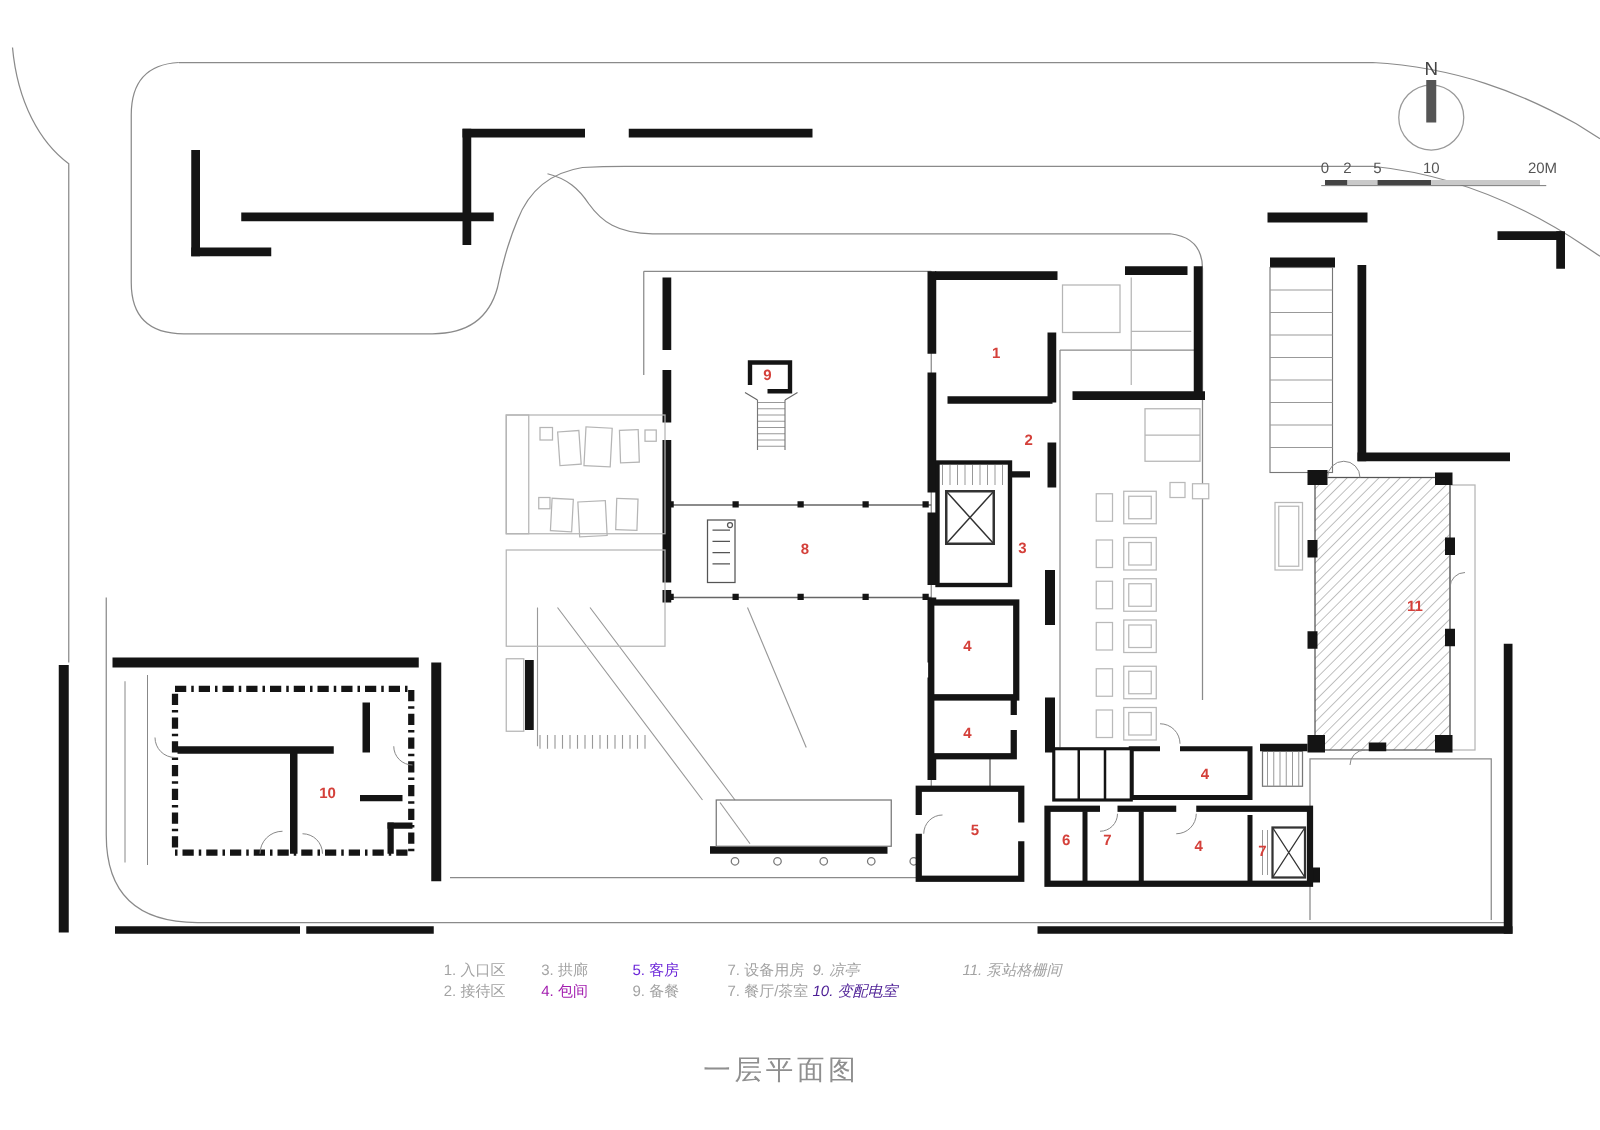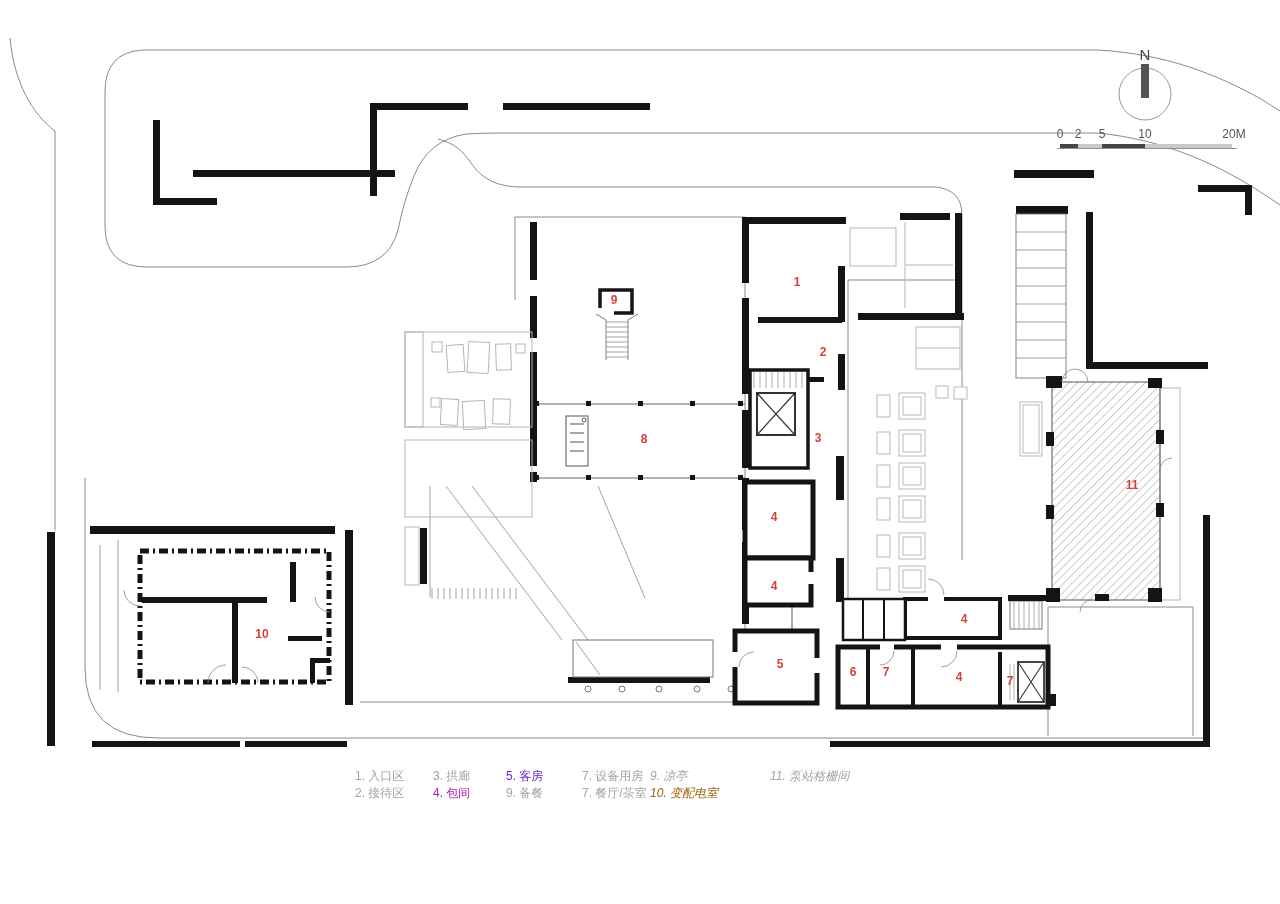--- a/index.html
+++ b/index.html
@@ -345,21 +345,22 @@
       <div class="legend-col" style="left: 506px;">
         <div class="legend-item" style="color: #6d28d9;">5. 客房</div>
         <div class="legend-item" style="color: rgb(163, 163, 163);">9. 备餐</div>
       </div>
       <div class="legend-col" style="left: 582px;">
         <div class="legend-item" style="color: rgb(163, 163, 163);">7. 设备用房</div>
         <div class="legend-item" style="color: rgb(163, 163, 163);">7. 餐厅/茶室</div>
       </div>
       <div class="legend-col" style="left: 650px; font-style: italic;">
         <div class="legend-item" style="color: rgb(163, 163, 163);">9. 凉亭</div>
-        <div class="legend-item" style="color: #a16207;">10. 变配电室</div>
+        <div class="legend-item" style="color: #4c1d95;">10. 变配电室</div>
       </div>
       <div class="legend-col" style="left: 770px; font-style: italic;">
         <div class="legend-item" style="color: rgb(163, 163, 163);">11. 泵站格栅间</div>
       </div>
     </div>
 
+<div id="drawing-title" style="color: rgb(143, 143, 143);">一层平面图</div>
 
 </div>
 
 </body></html>

